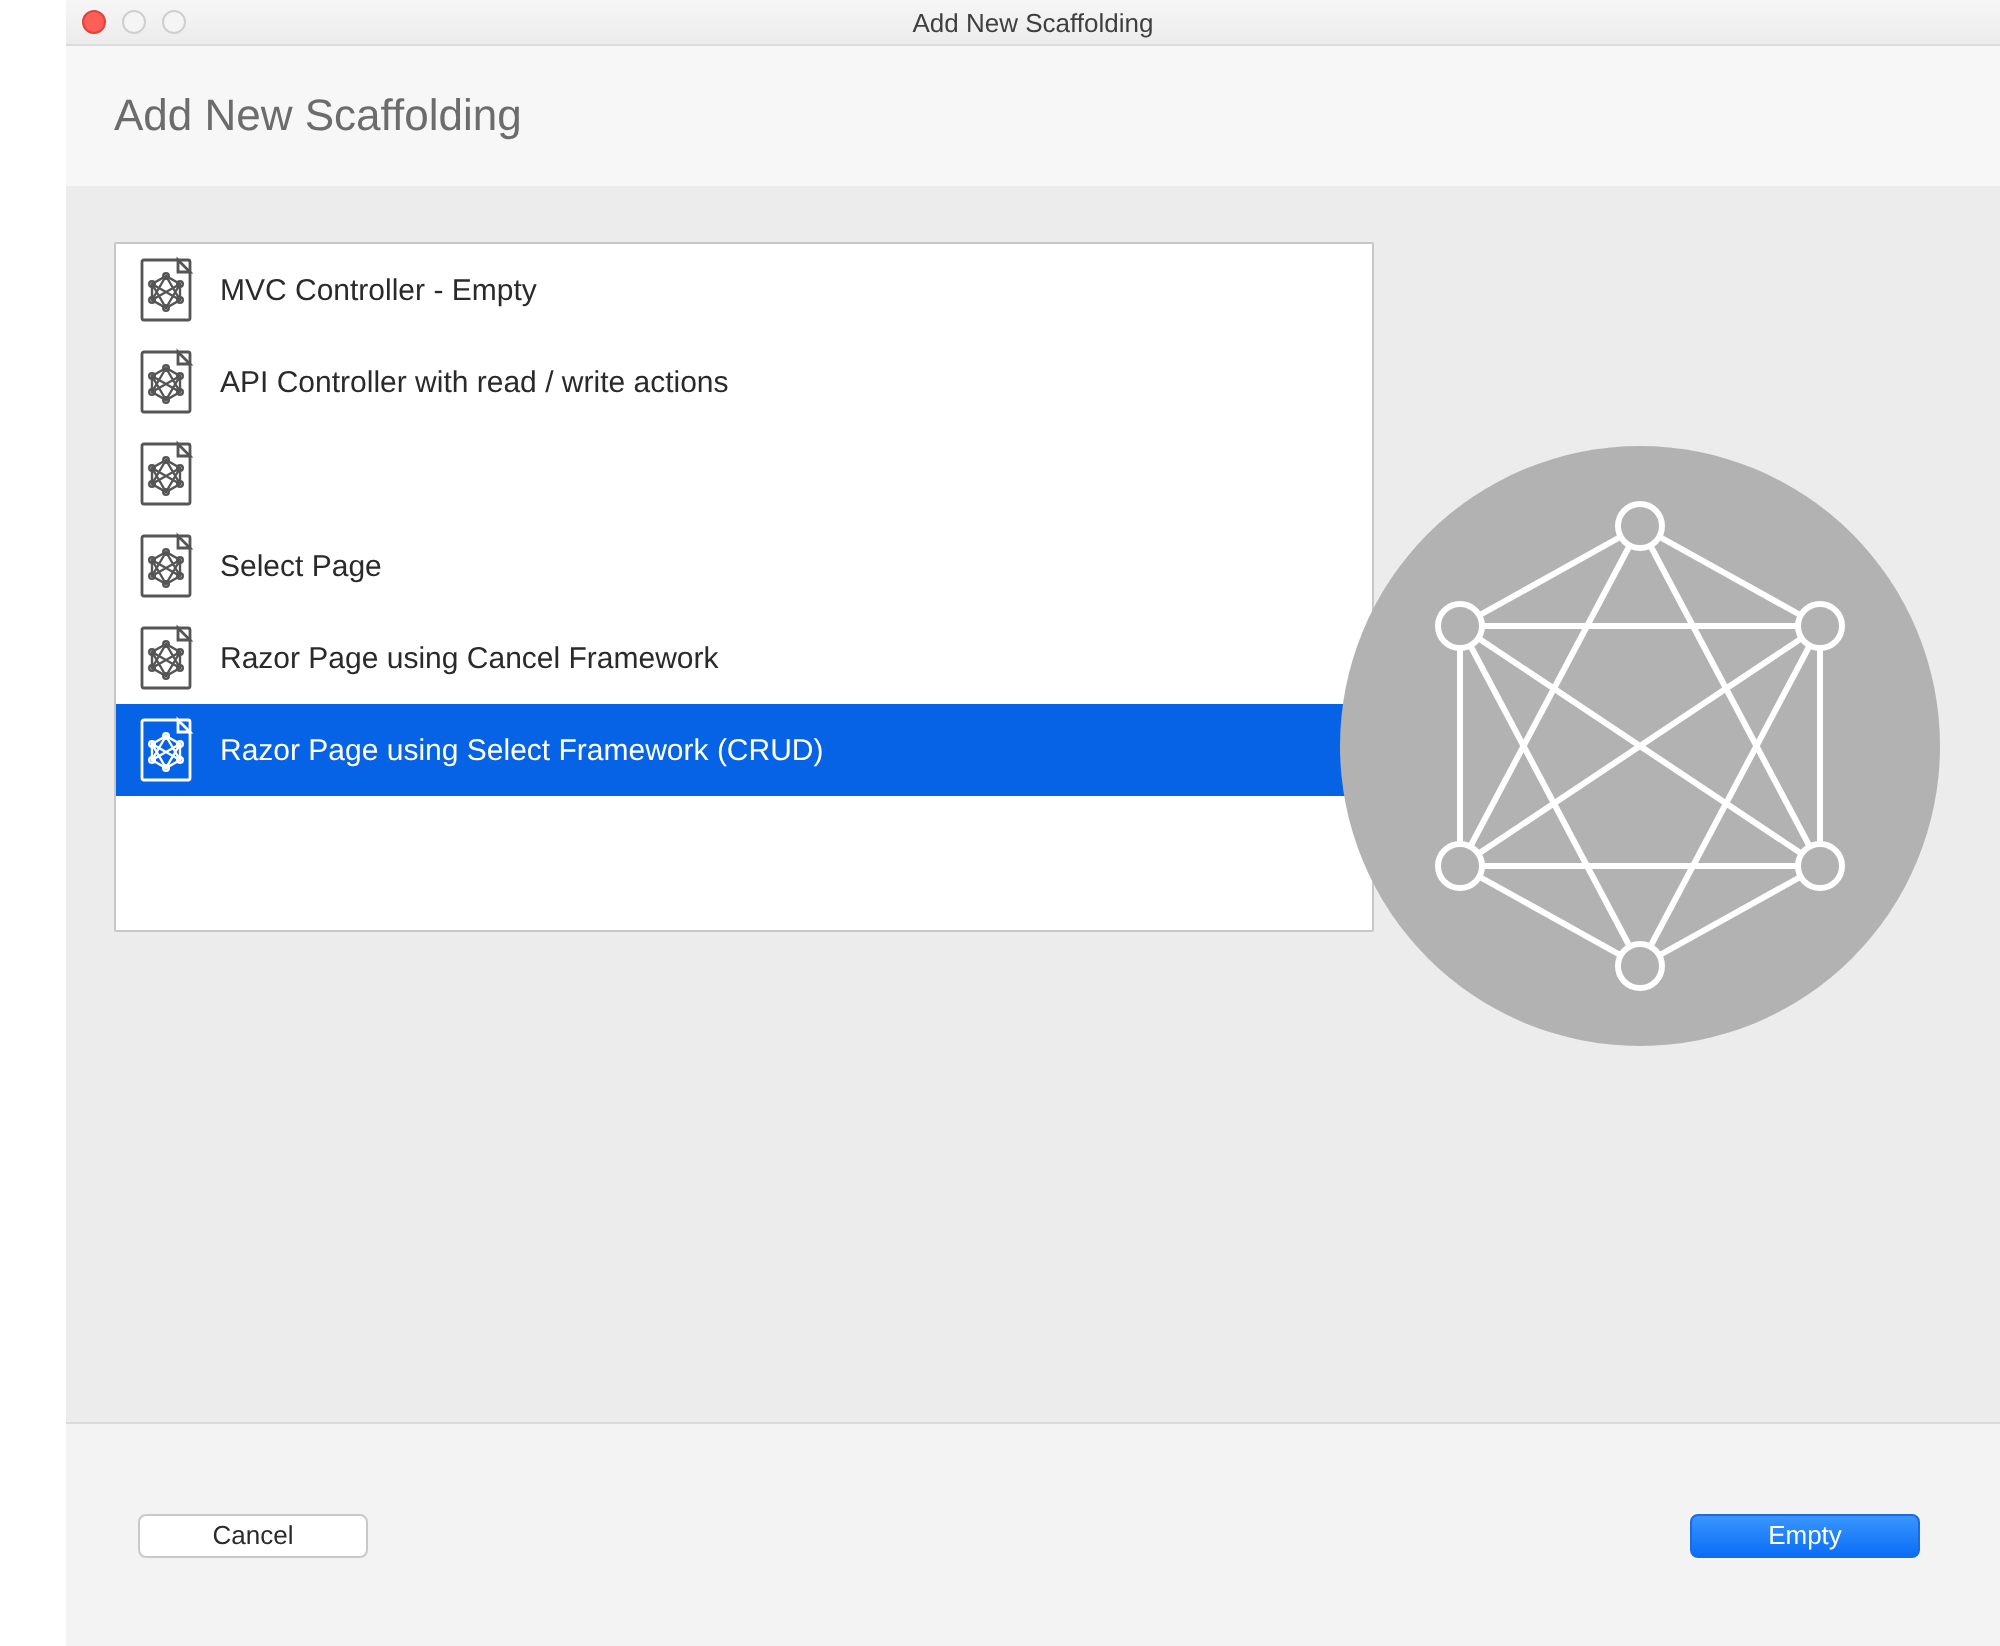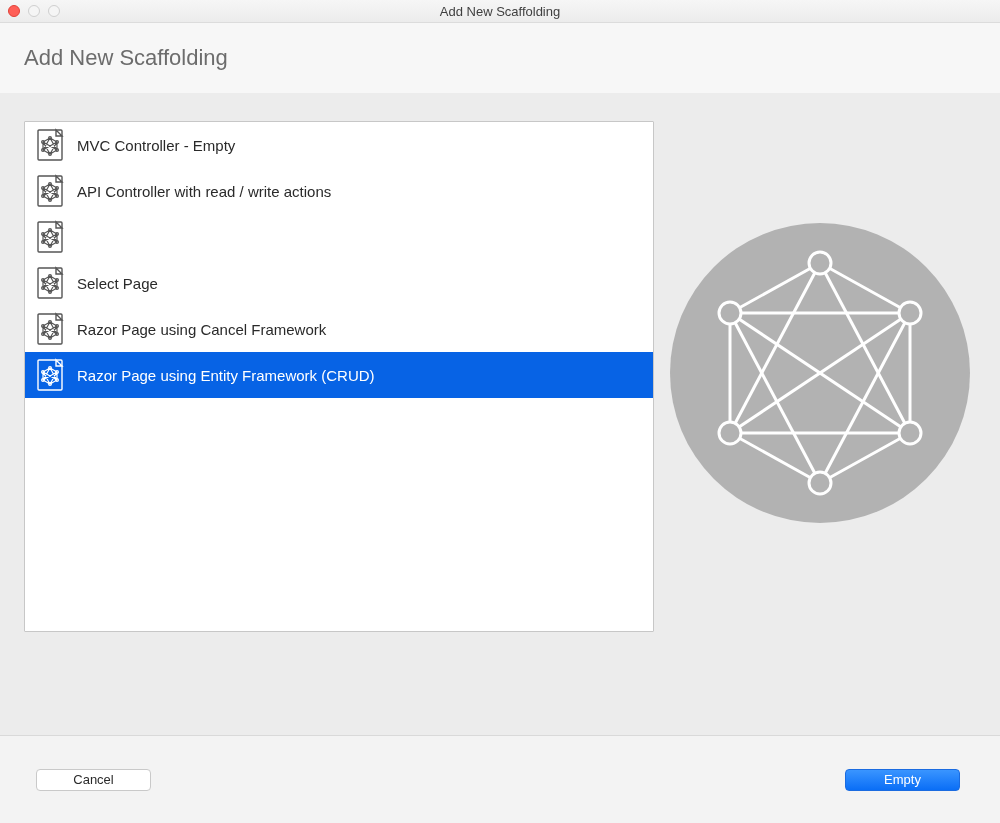--- a/index.html
+++ b/index.html
@@ -1,50 +1,50 @@
 <!DOCTYPE html>
 <html><head>
 <meta charset="utf-8">
 <style>
   * { box-sizing: border-box; margin: 0; padding: 0; }
   html, body { width: 1000px; height: 823px; overflow: hidden; font-family: -apple-system, "Helvetica Neue", Arial, sans-serif; background: #fff; }
-  .window { width: 1000px; height: 823px; display: flex; flex-direction: column; background: #fff; }
+  .window { width: 1000px; height: 823px; display: flex; flex-direction: column; background: #fff; padding-left: 33px; }
 
   
   .titlebar { height: 23px; background: linear-gradient(#f6f6f6, #ececec); border-bottom: 1px solid #dcdcdc; display: flex; align-items: center; position: relative; }
   .traffic-lights { display: flex; gap: 8px; margin-left: 8px; }
   .tl { width: 12px; height: 12px; border-radius: 50%; border: 0.5px solid rgba(0,0,0,0.15); }
   .tl-close { background: #ff5f57; border-color: #e14239; }
   .tl-inactive { background: #f5f5f5; border-color: #cfcfcf; }
   .titlebar-title { position: absolute; left: 0; right: 0; text-align: center; font-size: 13px; color: #3f3f3f; }
 
   
   .header-strip { height: 70px; background: #f7f7f7; display: flex; align-items: center; padding: 0 24px; }
   .header-strip-title { font-size: 22px; color: #6c6c6c; font-weight: 400; }
 
   
   .content { flex: 1; background: #ececec; position: relative; }
 
   .section-title-wrap { padding: 28px 24px 12px 24px; width: 660px; }
   .section-title { font-size: 22px; color: #2f2f2f; font-weight: 400; }
   .section-sep { border: none; border-top: 1px solid #d6d6d6; margin-top: 18px; width: 640px; }
 
-  .list-wrap { margin: 28px 0 0 24px; width: 630px; height: 511px; background: #fff; border: 1px solid #c7c7c7; border-radius: 1px; overflow-y: auto; }
+  .list-wrap { margin: 28px 0 0 24px; width: 630px; height: 345px; background: #fff; border: 1px solid #c7c7c7; border-radius: 1px; overflow-y: auto; }
   .list-item { display: flex; align-items: center; gap: 10px; padding: 6px 8px; font-size: 15px; color: #2a2a2a; cursor: default; user-select: none; }
   .list-item.selected { background: #0763e5; color: #fff; }
   .list-item.selected .item-icon rect { stroke: #fff; }
   .list-item.selected .item-icon path.fold { fill: #0763e5; stroke:#fff; }
   .list-item.selected .item-icon .poly { stroke: #fff; }
   .item-icon { width: 34px; height: 34px; flex: none; }
 
   
   .preview { position: absolute; top: 130px; right: 30px; width: 300px; height: 300px; }
 
   
-  .footer { height: 88px; background: #f3f3f3; border-top: 1px solid #d9d9d9; display: flex; align-items: center; padding: 0 40px 0 36px; }
+  .footer { height: 112px; background: #f3f3f3; border-top: 1px solid #d9d9d9; display: flex; align-items: center; padding: 0 40px 0 36px; }
   .btn { height: 22px; border-radius: 4px; font-size: 13px; padding: 0 22px; cursor: default; user-select: none; display: inline-flex; align-items: center; justify-content: center; }
   .btn-cancel { background: #fff; border: 1px solid #c9c9c9; color: #2a2a2a; min-width: 115px; }
   .btn-next { background: linear-gradient(#3a95ff, #0a6ef6); border: 1px solid #1a6be0; color: #fff; min-width: 115px; margin-left: auto; }
 
   
   svg { display: block; }
 </style>
 </head>
 <body>
 
@@ -153,21 +153,21 @@
             <g class="poly" stroke="#fff" stroke-width="1.2" fill="none">
               <circle cx="17" cy="10" r="1.4"></circle>
               <circle cx="10" cy="14" r="1.4"></circle>
               <circle cx="24" cy="14" r="1.4"></circle>
               <circle cx="10" cy="22" r="1.4"></circle>
               <circle cx="24" cy="22" r="1.4"></circle>
               <circle cx="17" cy="26" r="1.4"></circle>
               <path d="M17 10 L10 14 L10 22 L17 26 L24 22 L24 14 Z M17 10 L24 22 M17 10 L10 22 M10 14 L24 22 M24 14 L10 22 M10 14 L17 26 M24 14 L17 26"></path>
             </g>
           </svg>
-        <span>Razor Page using Entity Framework (CRUD)</span>
+        <span>Razor Page using Select Framework (CRUD)</span>
       </div>
     </div>
 
     <div class="preview">
       <svg viewBox="0 0 300 300">
         <circle cx="150" cy="150" r="150" fill="#b2b2b2"></circle>
         <g stroke="#fff" stroke-width="3" fill="#b2b2b2">
           <line x1="150" y1="40" x2="60" y2="90"></line>
           <line x1="150" y1="40" x2="240" y2="90"></line>
           <line x1="60" y1="90" x2="240" y2="90"></line>

